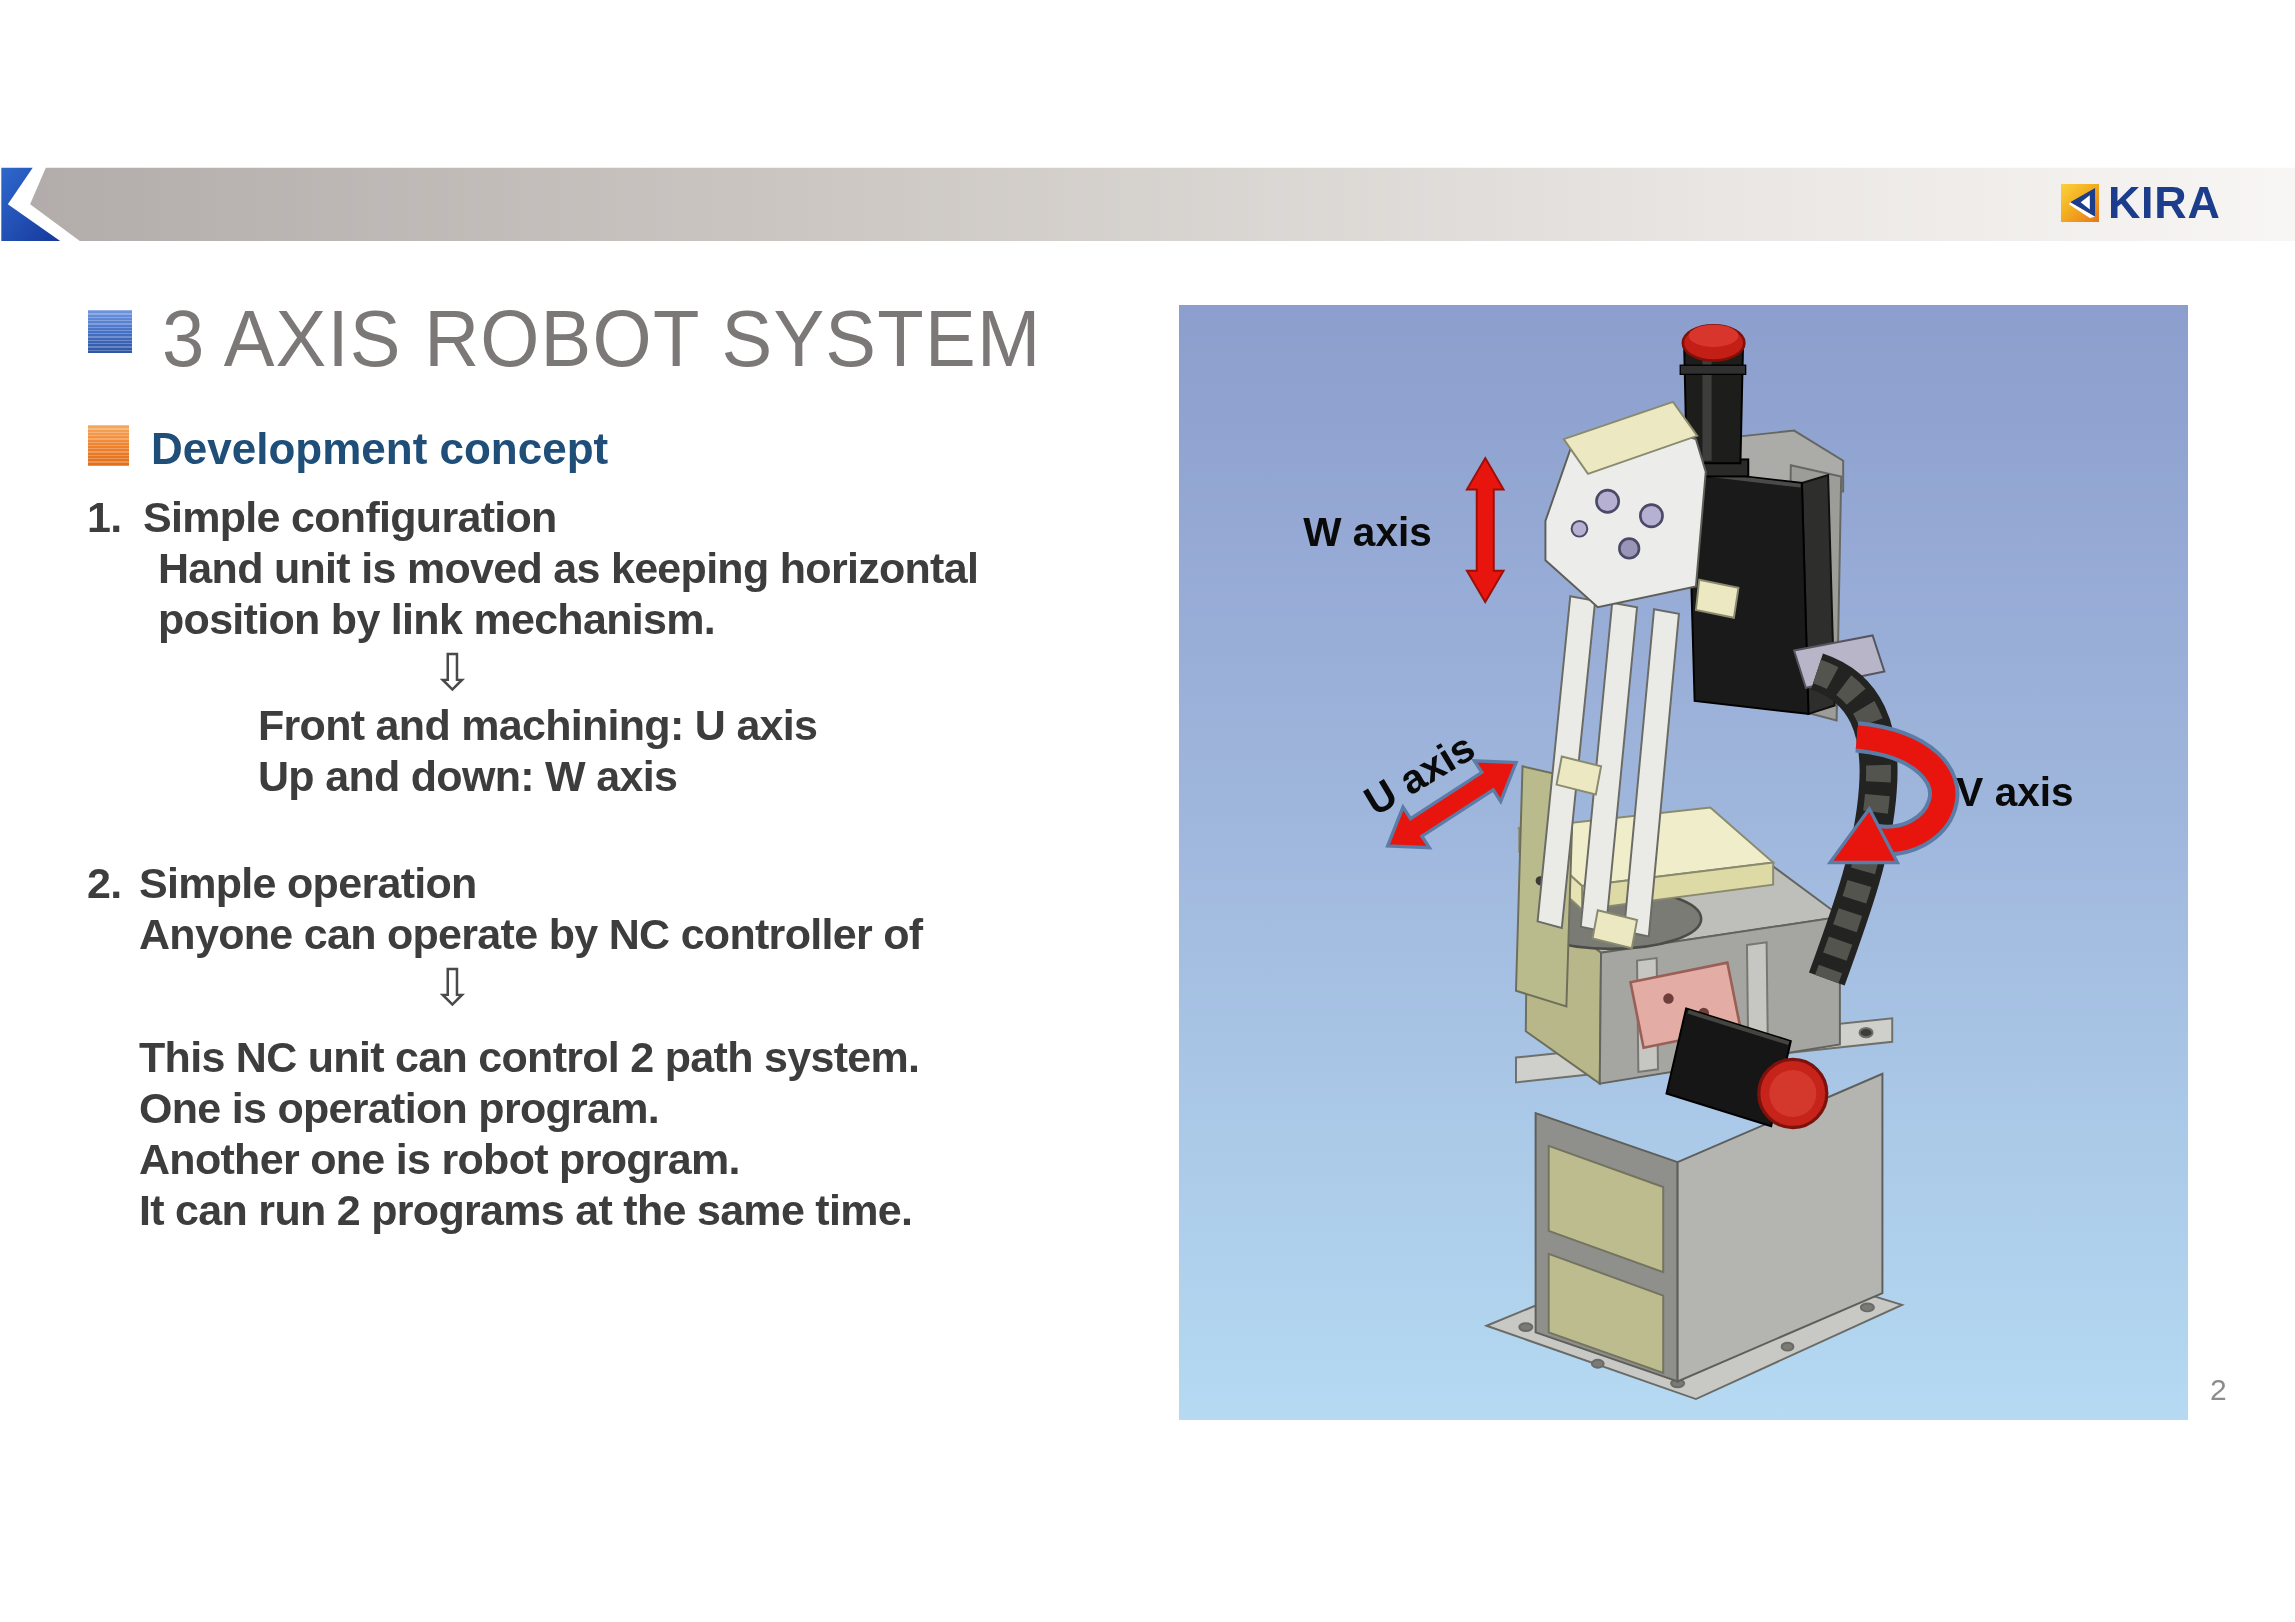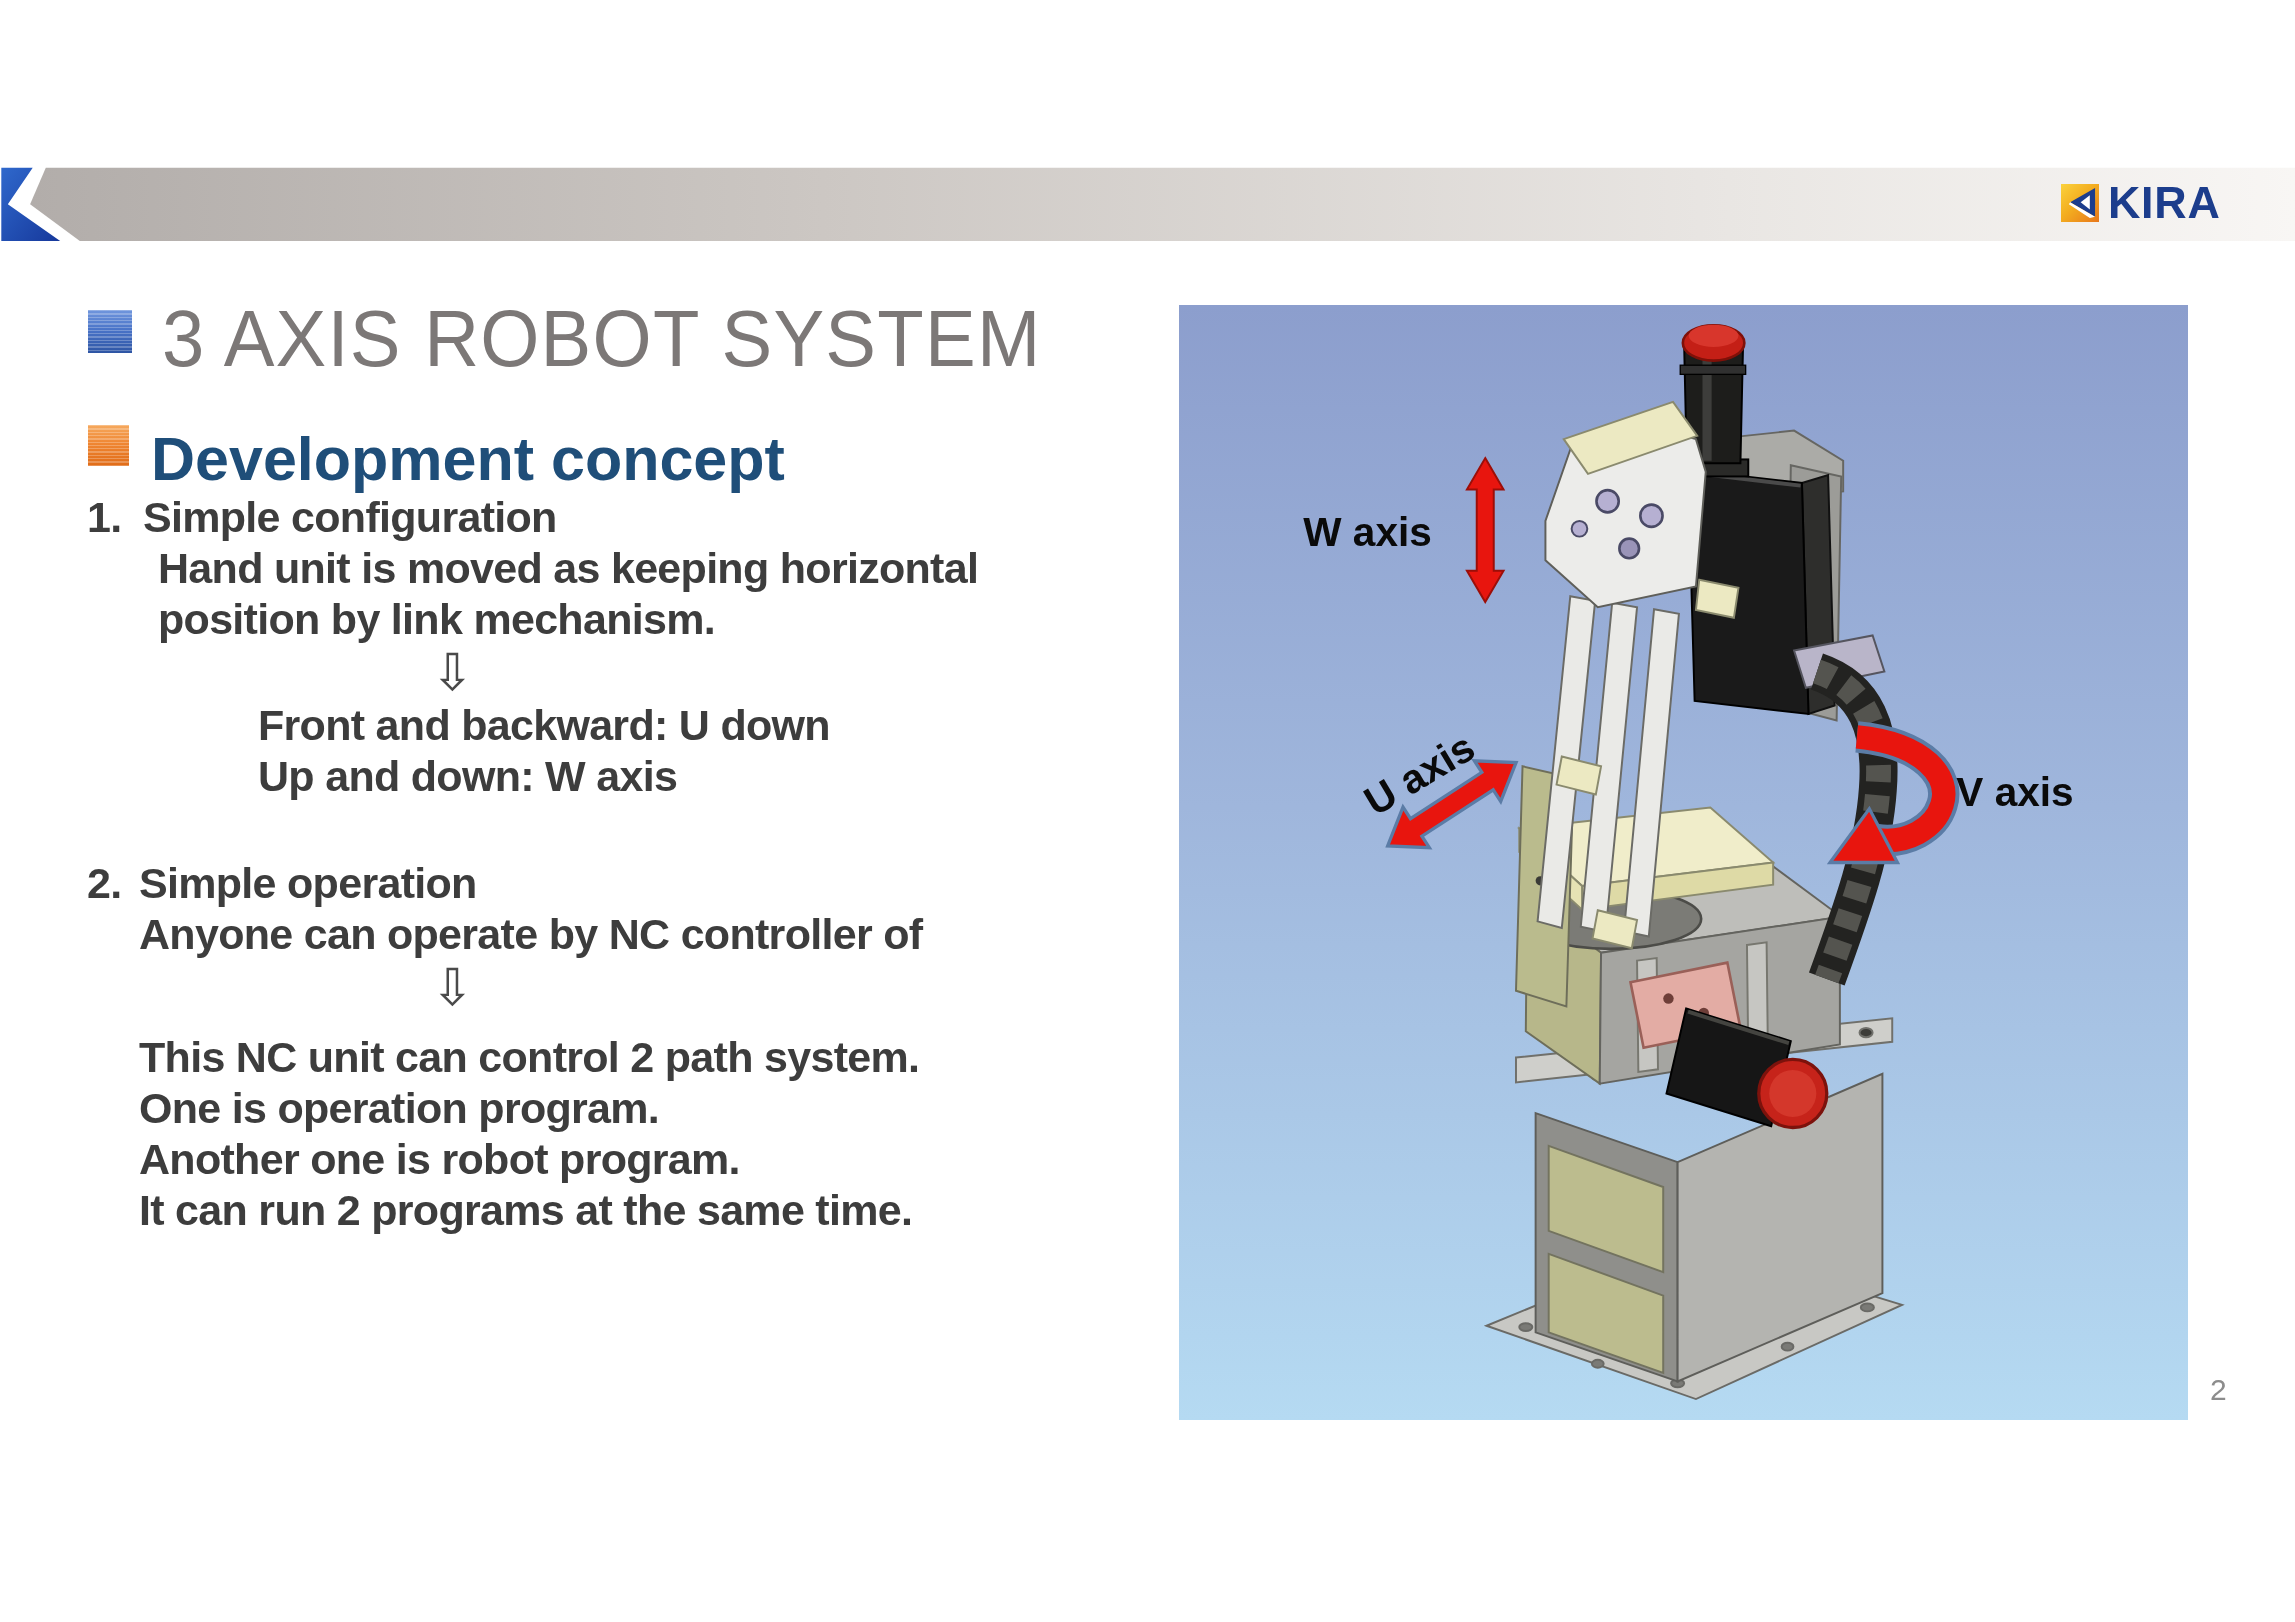--- a/index.html
+++ b/index.html
@@ -24,21 +24,21 @@
                   background-size:100% 100%; }
   .title-bullet:after, .section-bullet:after { content:""; position:absolute; inset:0;
                   background:repeating-linear-gradient(180deg, rgba(255,255,255,0.25) 0 1.3px, rgba(255,255,255,0) 1.3px 3.3px); }
   .page-title { position:absolute; left:162px; top:293px; font-size:80px; font-weight:400;
                 color:#7c7877; letter-spacing:1.3px; white-space:nowrap;
                 transform:scaleX(0.95); transform-origin:left center; }
 
   
   .section-bullet { position:absolute; left:88px; top:425px; width:41px; height:41px;
                     background:linear-gradient(180deg,#f6a95e 0%,#ef8632 45%,#e06c18 100%); }
-  .section-heading { position:absolute; left:151px; top:424px; font-size:61px; font-weight:bold;
+  .section-heading { position:absolute; left:151px; top:424px; font-size:44px; font-weight:bold;
                      color:#1f4e79; letter-spacing:0; white-space:nowrap; }
 
   
   .body-block { position:absolute; left:87px; top:492px; width:1086px;
                 color:#3d3d3d; font-weight:bold; font-size:43px; letter-spacing:-0.7px; }
   .b-row { height:51px; line-height:51px; white-space:nowrap; display:flex; }
   .b-num1 { width:56px; }
   .b-num2 { width:52px; }
   .ind1 { padding-left:71px;text-align:right; }
   .ind2 { padding-left:171px; }
@@ -94,21 +94,21 @@
 <div class="section-heading">Development concept</div>
 
 <div class="body-block">
   <div class="b-row">
     <span class="b-num1">1.</span>
     <span>Simple configuration</span>
   </div>
   <div class="b-row ind1">Hand unit is moved as keeping horizontal</div>
   <div class="b-row ind1">position by link mechanism.</div>
   <div class="arrow-row">⇩</div>
-  <div class="b-row ind2">Front and backward: U down</div>
+  <div class="b-row ind2">Front and machining: U axis</div>
   <div class="b-row ind2">Up and down: W axis</div>
   <div class="sp86"></div>
   <div class="b-row">
     <span class="b-num2">2.</span>
     <span>Simple operation</span>
   </div>
   <div class="b-row" style="padding-left:52px">Anyone can operate by NC controller of</div>
   <div class="arrow-row">⇩</div>
   <div class="sp26"></div>
   <div class="b-row" style="padding-left:52px">This NC unit can control 2 path system.</div>

